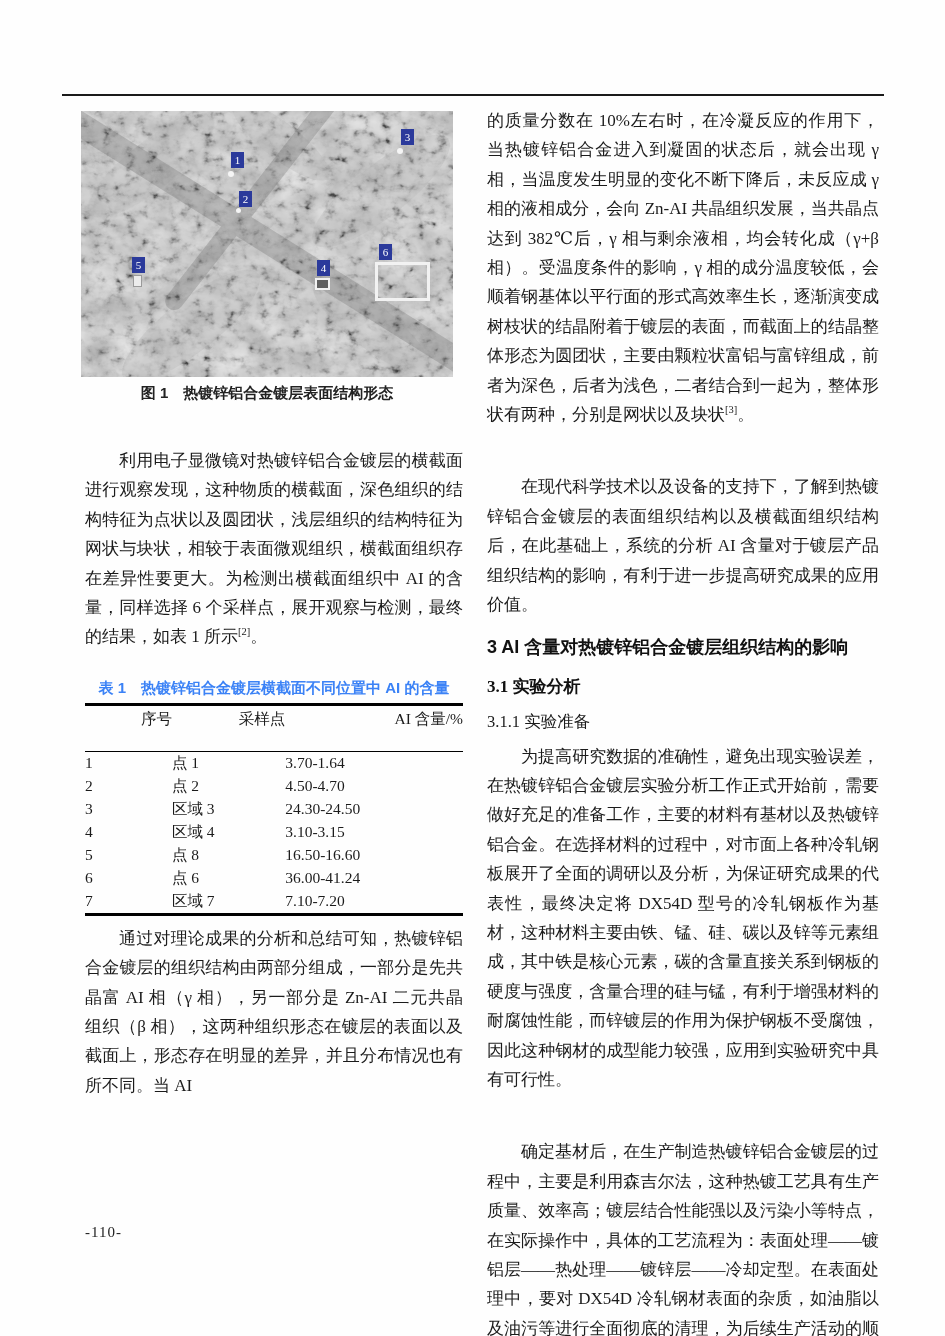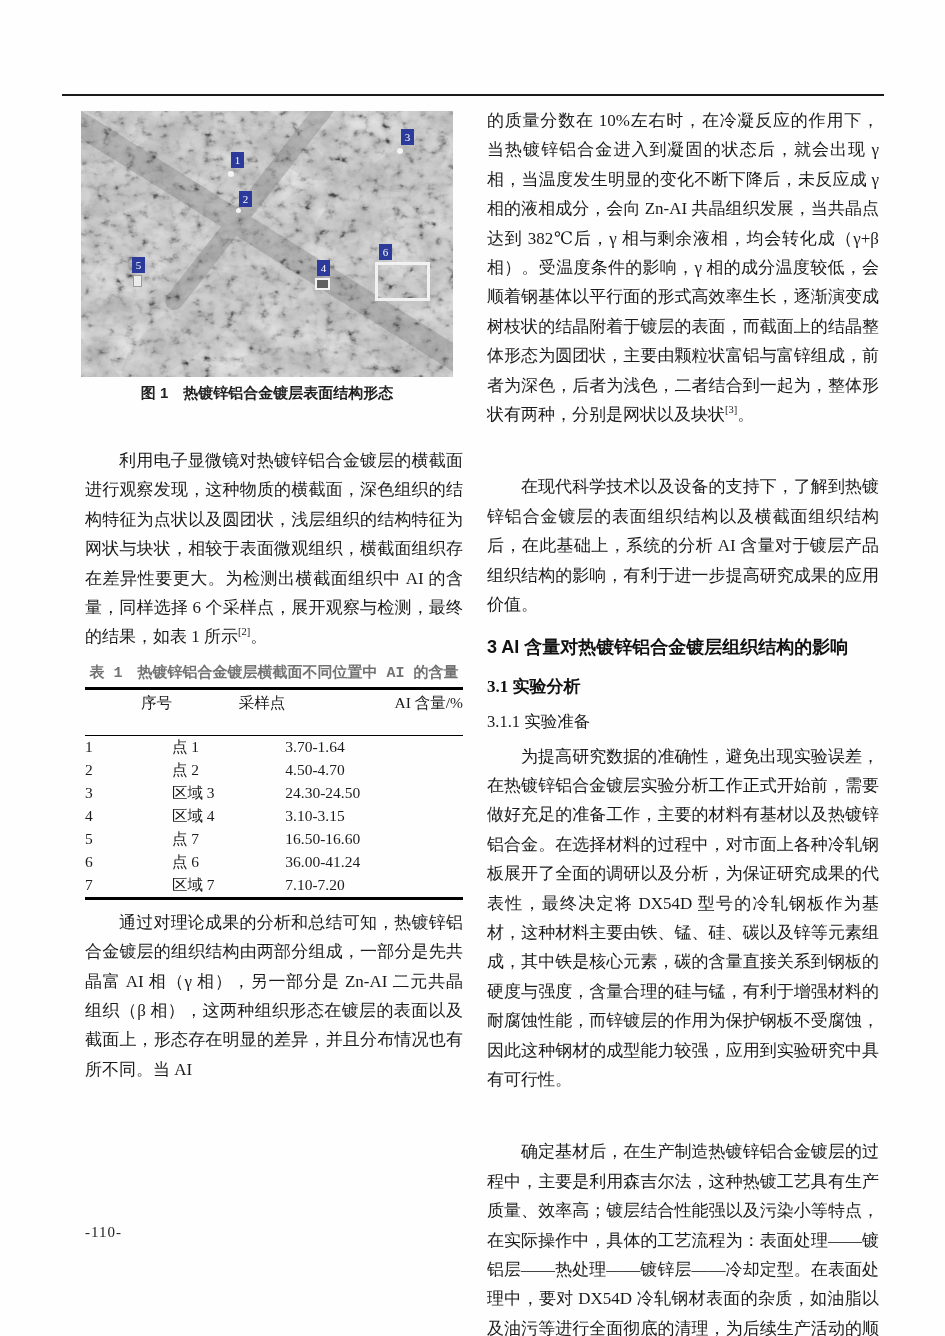--- a/index.html
+++ b/index.html
@@ -38,23 +38,23 @@
   }
   .wdot{position:absolute;background:#f5f5f5;border-radius:50%;}
   .wrect{position:absolute;box-sizing:border-box;}
   .fig-caption{
     margin-top:7px;text-align:center;
     font-family:"Liberation Sans","DejaVu Sans",sans-serif;
     font-size:15px;font-weight:700;color:#222222;
   }
   
   .table-title{
-    margin-top:11px;text-align:center;
-    font-family:Liberation Mono, monospace;
-    font-size:15px;font-weight:700;color:#737373;
+    margin-top:27px;text-align:center;
+    font-family:Liberation Sans, sans-serif;
+    font-size:15px;font-weight:700;color:#3b82f6;
   }
   table.data{
     margin-top:5px;width:100%;border-collapse:collapse;
     border-top:3px solid #000;border-bottom:3px solid #000;
     font-size:15.5px;
   }
   table.data th{
     text-align:right;font-weight:400;padding:3px 0 21px 0;
     border-bottom:1.5px solid #000;
   }
@@ -170,21 +170,21 @@
             <td>区域 3</td>
             <td>24.30-24.50</td>
           </tr>
         <tr>
             <td>4</td>
             <td>区域 4</td>
             <td>3.10-3.15</td>
           </tr>
         <tr>
             <td>5</td>
-            <td>点 7</td>
+            <td>点 8</td>
             <td>16.50-16.60</td>
           </tr>
         <tr>
             <td>6</td>
             <td>点 6</td>
             <td>36.00-41.24</td>
           </tr>
         <tr>
             <td>7</td>
             <td>区域 7</td>

